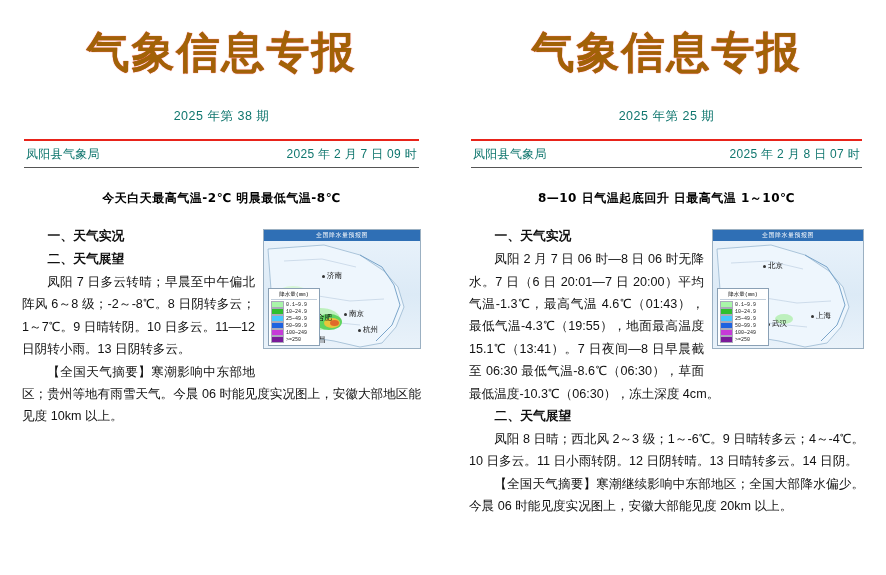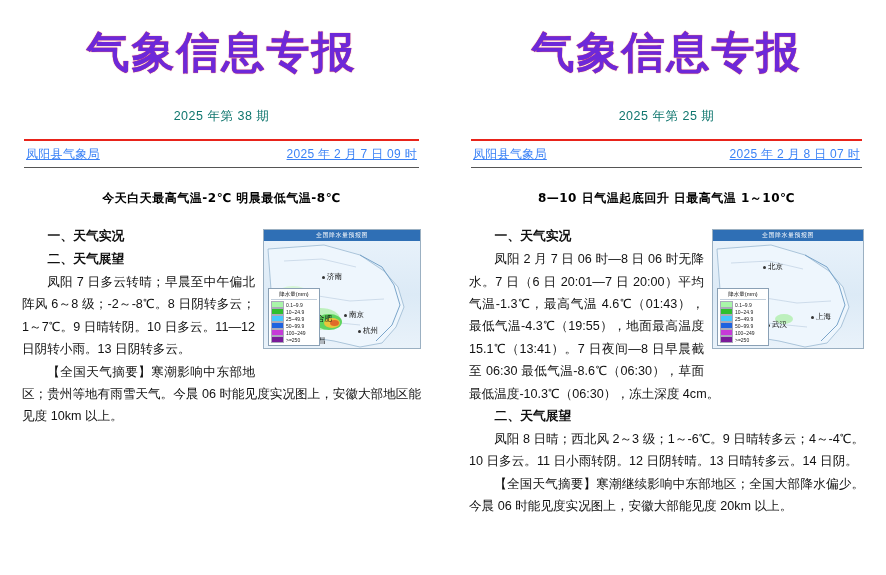--- a/index.html
+++ b/index.html
@@ -25,21 +25,21 @@
     box-sizing: border-box;
     padding: 16px 22px 0 22px;
     position: relative;
     background: #ffffff;
   }
   .page.right {
     padding-left: 26px;
   }
   .masthead {
     text-align: center;
-    color: #6d28d9;
+    color: #a16207;
     font-family: "DejaVu Sans", sans-serif;
     font-weight: bold;
     font-size: 43px;
     letter-spacing: 2px;
     line-height: 1.15;
     margin-top: 12px;
     text-shadow: 0 0 1px #e8231a;
   }
   .issue {
     text-align: center;
@@ -50,24 +50,23 @@
   }
   .rule-red {
     border-top: 2px solid #e8231a;
     margin: 14px 2px 0 2px;
   }
   .meta-row {
     display: flex;
     justify-content: space-between;
     align-items: flex-end;
     font-size: 12px;
-    color: #3b82f6;
+    color: #0f766e;
     padding: 5px 4px 4px 4px;
     letter-spacing: 0.3px;
-    text-decoration: underline;
   }
   .rule-thin {
     border-top: 1px solid #555;
     margin: 0 2px;
   }
   .headline {
     text-align: center;
     font-size: 12px;
     font-weight: bold;
     color: #000;
@@ -91,20 +90,21 @@
   }
   p.para {
     margin: 0;
     text-indent: 2em;
   }
   .fig {
     float: right;
     width: 158px;
     margin: 4px 0 12px 8px;
     shape-outside: margin-box;
+    font-family: Liberation Mono, monospace;
   }
   .page.right .fig { width: 152px; }
   .map {
     position: relative;
     width: 100%;
     height: 120px;
     border: 1px solid #9bb0c2;
     background: linear-gradient(180deg, #eaf3fb 0%, #dceaf6 55%, #e9f2fa 100%);
     overflow: hidden;
     box-sizing: border-box;

